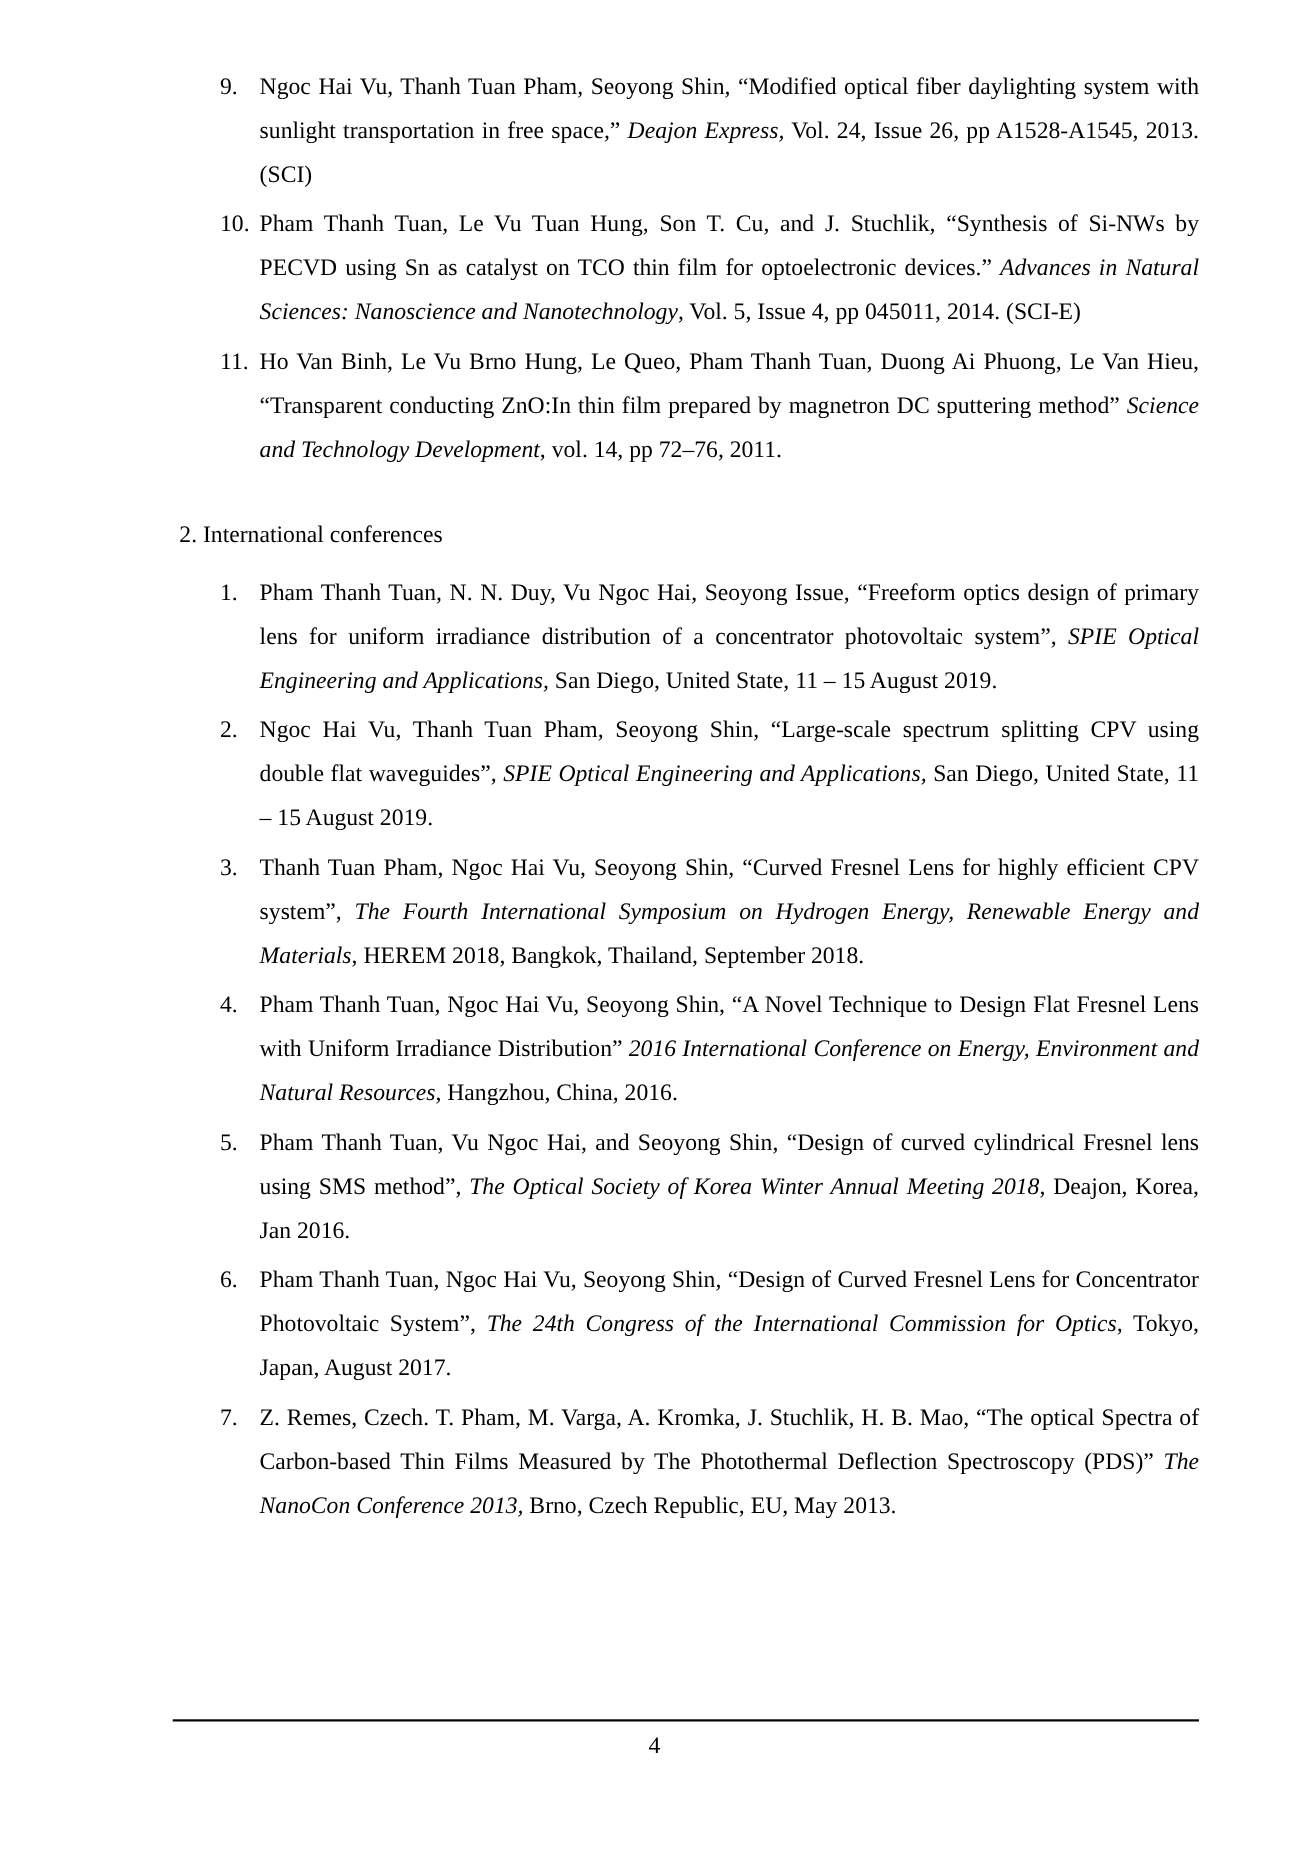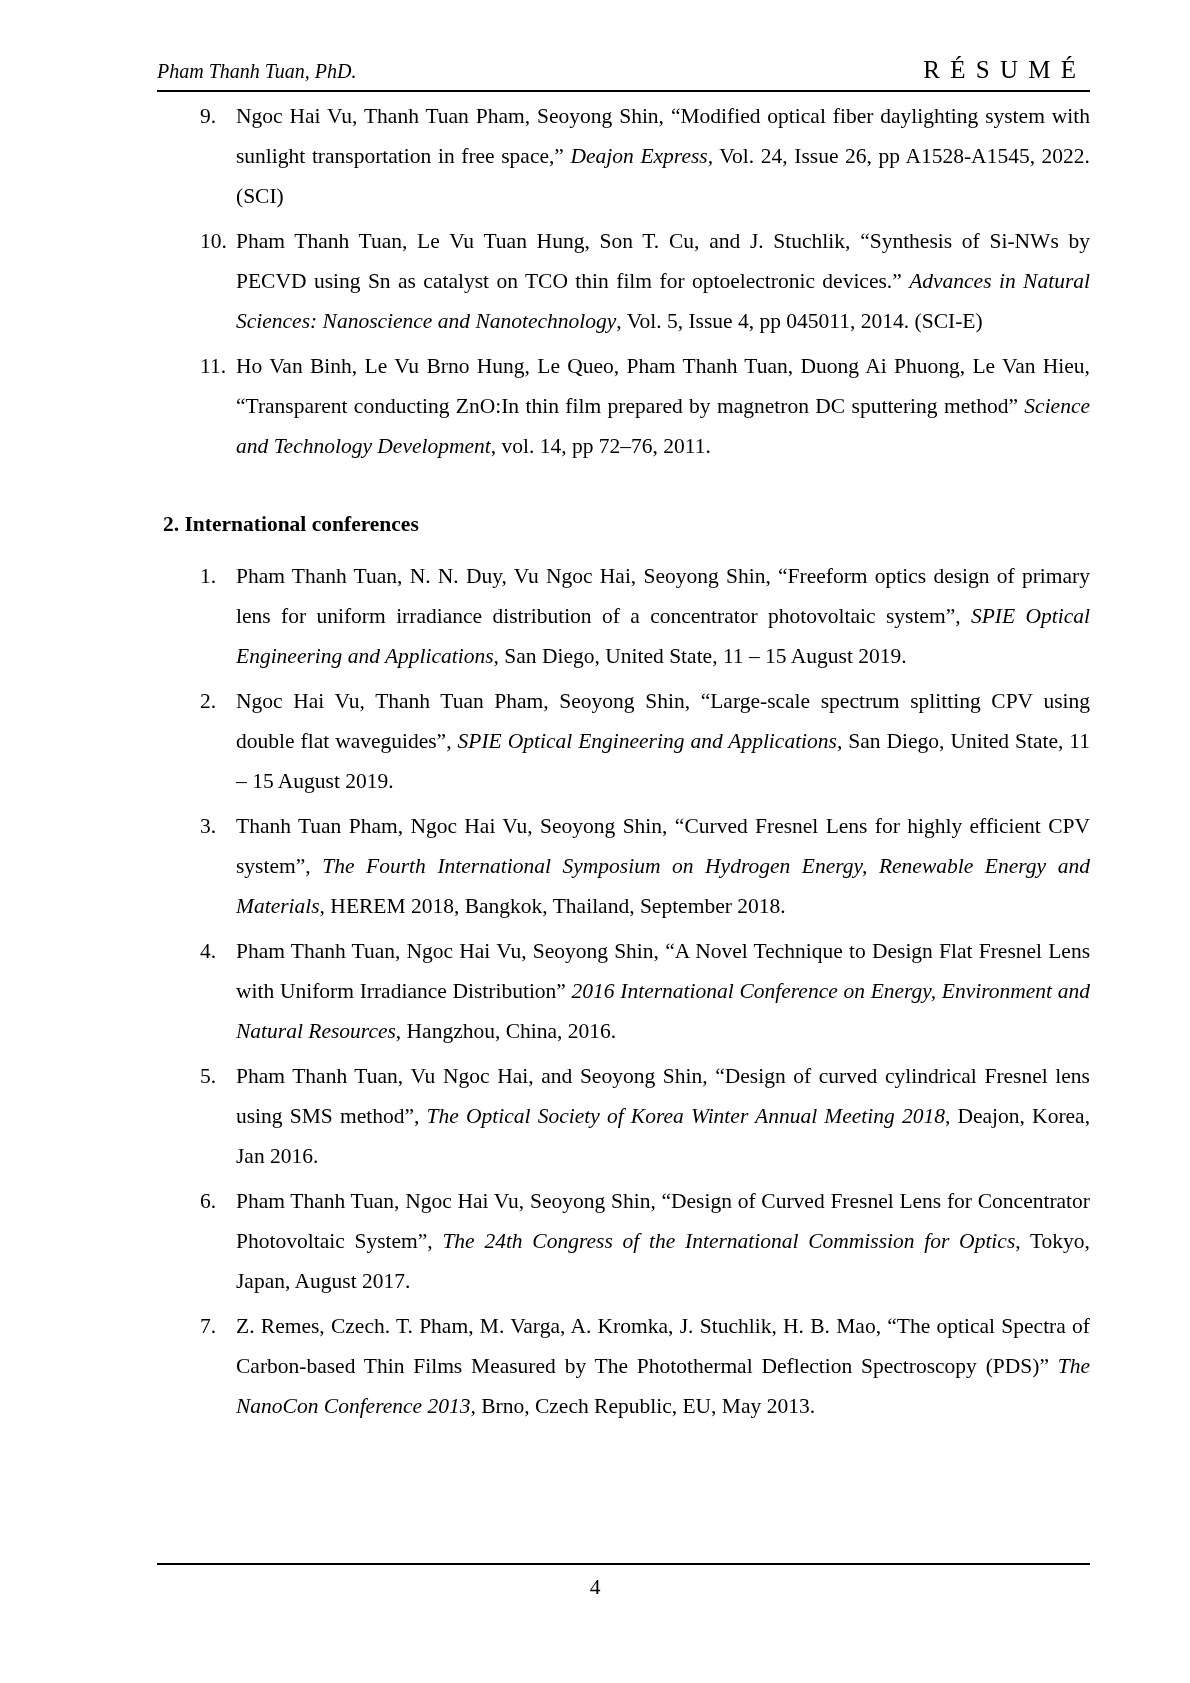--- a/index.html
+++ b/index.html
@@ -57,21 +57,21 @@
     display: inline-block;
     width: 29px;
     margin-right: 7px;
     text-indent: 0;
     text-align: left;
   }
   .b { font-weight: normal; }
   .i { font-style: italic; }
   .section-heading {
     font-size: 21.5px;
-    font-weight: bold;
+    font-weight: normal;
     line-height: 40px;
     margin: 38px 0 12px 6px;
   }
   .footer {
     position: absolute;
     left: 0;
     right: 0;
     top: 1563px;
   }
   .footer-line {
@@ -85,35 +85,31 @@
     line-height: 40px;
     margin-top: 2px;
   }
 </style>
 </head>
 <body>
 
 <div class="page">
   <div class="content">
 
-    <div class="header">
-      <span class="header-left">Pham Thanh Tuan, PhD.</span>
-      <span class="header-right">R É S U M É</span>
-    </div>
 
     <div class="list">
-        <div class="item"><span class="num">9.</span><span>Ngoc Hai Vu, </span><span class="b">Thanh Tuan Pham</span><span>, Seoyong Shin, “Modified optical fiber daylighting system with sunlight transportation in free space,” </span><span class="i">Deajon Express,</span><span> Vol. 24, Issue 26, pp A1528-A1545, 2022. </span><span class="b">(SCI)</span></div>
+        <div class="item"><span class="num">9.</span><span>Ngoc Hai Vu, </span><span class="b">Thanh Tuan Pham</span><span>, Seoyong Shin, “Modified optical fiber daylighting system with sunlight transportation in free space,” </span><span class="i">Deajon Express,</span><span> Vol. 24, Issue 26, pp A1528-A1545, 2013. </span><span class="b">(SCI)</span></div>
         <div class="item"><span class="num">10.</span><span class="b">Pham Thanh Tuan</span><span>, Le Vu Tuan Hung, Son T. Cu, and J. Stuchlik, “Synthesis of Si-NWs by PECVD using Sn as catalyst on TCO thin film for optoelectronic devices.” </span><span class="i">Advances in Natural Sciences: Nanoscience and Nanotechnology</span><span>, Vol. 5, Issue 4, pp 045011, 2014. </span><span class="b">(SCI-E)</span></div>
         <div class="item"><span class="num">11.</span><span>Ho Van Binh, Le Vu Brno Hung, Le Queo, </span><span class="b">Pham Thanh Tuan</span><span>, Duong Ai Phuong, Le Van Hieu, “Transparent conducting ZnO:In thin film prepared by magnetron DC sputtering method” </span><span class="i">Science and Technology Development</span><span>, vol. 14, pp 72–76, 2011.</span></div>
       </div>
 
     <h2 class="section-heading">2. International conferences</h2>
 
     <div class="list">
-        <div class="item"><span class="num">1.</span><span class="b">Pham Thanh Tuan</span><span>, N. N. Duy, Vu Ngoc Hai, Seoyong Shin, “Freeform optics design of primary lens for uniform irradiance distribution of a concentrator photovoltaic system”, </span><span class="i">SPIE Optical Engineering and Applications,</span><span> San Diego, United State, 11 – 15 August 2019.</span></div>
+        <div class="item"><span class="num">1.</span><span class="b">Pham Thanh Tuan</span><span>, N. N. Duy, Vu Ngoc Hai, Seoyong Issue, “Freeform optics design of primary lens for uniform irradiance distribution of a concentrator photovoltaic system”, </span><span class="i">SPIE Optical Engineering and Applications,</span><span> San Diego, United State, 11 – 15 August 2019.</span></div>
         <div class="item"><span class="num">2.</span><span>Ngoc Hai Vu, </span><span class="b">Thanh Tuan Pham</span><span>, Seoyong Shin, “Large-scale spectrum splitting CPV using double flat waveguides”, </span><span class="i">SPIE Optical Engineering and Applications,</span><span> San Diego, United State, 11 – 15 August 2019.</span></div>
         <div class="item"><span class="num">3.</span><span class="b">Thanh Tuan Pham</span><span>, Ngoc Hai Vu, Seoyong Shin, “Curved Fresnel Lens for highly efficient CPV system”, </span><span class="i">The Fourth International Symposium on Hydrogen Energy, Renewable Energy and Materials</span><span>, HEREM 2018, Bangkok, Thailand, September 2018.</span></div>
         <div class="item"><span class="num">4.</span><span class="b">Pham Thanh Tuan</span><span>, Ngoc Hai Vu, Seoyong Shin, “A Novel Technique to Design Flat Fresnel Lens with Uniform Irradiance Distribution” </span><span class="i">2016 International Conference on Energy, Environment and Natural Resources</span><span>, Hangzhou, China, 2016.</span></div>
         <div class="item"><span class="num">5.</span><span class="b">Pham Thanh Tuan</span><span>, Vu Ngoc Hai, and Seoyong Shin, “Design of curved cylindrical Fresnel lens using SMS method”, </span><span class="i">The Optical Society of Korea Winter Annual Meeting 2018</span><span>, Deajon, Korea, Jan 2016.</span></div>
         <div class="item"><span class="num">6.</span><span class="b">Pham Thanh Tuan</span><span>, Ngoc Hai Vu, Seoyong Shin, “Design of Curved Fresnel Lens for Concentrator Photovoltaic System”, </span><span class="i">The 24th Congress of the International Commission for Optics</span><span>, Tokyo, Japan, August 2017.</span></div>
         <div class="item"><span class="num">7.</span><span>Z. Remes, </span><span class="b">Czech. T. Pham</span><span>, M. Varga, A. Kromka, J. Stuchlik, H. B. Mao, “The optical Spectra of Carbon-based Thin Films Measured by The Photothermal Deflection Spectroscopy (PDS)” </span><span class="i">The NanoCon Conference 2013,</span><span> Brno, Czech Republic, EU, May 2013.</span></div>
       </div>
 
   </div>
 

